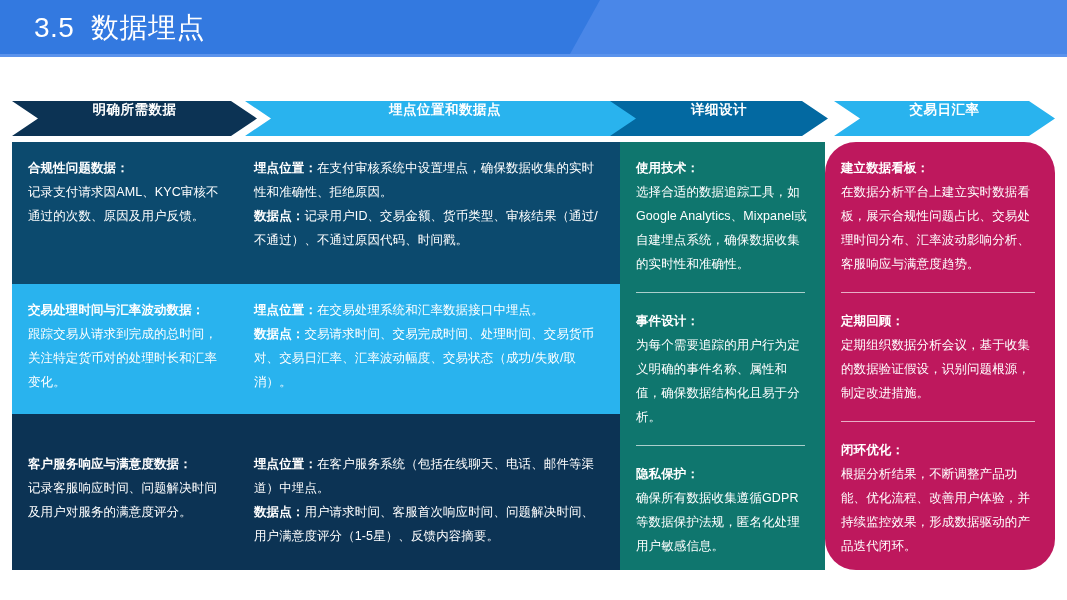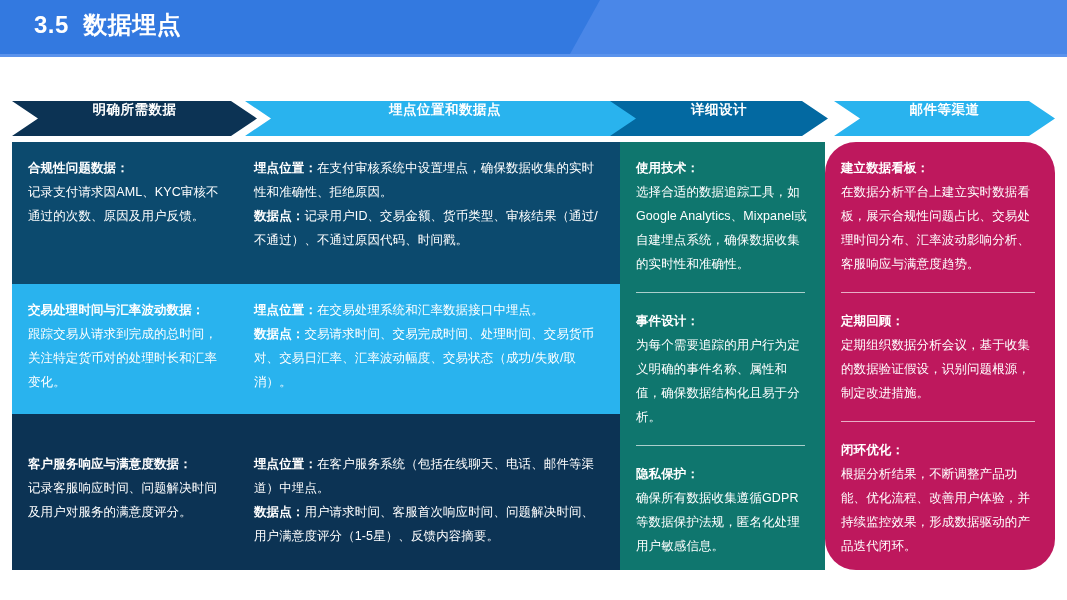--- a/index.html
+++ b/index.html
@@ -31,22 +31,22 @@
     top: 0;
     width: 600px;
     height: 54px;
     background: #3379e0;
     clip-path: polygon(0 0, 600px 0, 570px 54px, 0 54px);
   }
   .banner-title {
     position: absolute;
     left: 34px;
     top: 9px;
-    font-size: 24px;
-    font-weight: bold;
+    font-size: 28px;
+    font-weight: normal;
     color: #ffffff;
     letter-spacing: 0.5px;
     white-space: nowrap;
     z-index: 3;
   }
   .banner-underline {
     position: absolute;
     left: 0;
     top: 54px;
     width: 1067px;
@@ -160,21 +160,21 @@
   <div class="chev" id="chev0" style="left: 0px; width: 245px; background: rgb(12, 51, 84); clip-path: polygon(0px 0px, 219px 0px, 245px 17.5px, 219px 35px, 0px 35px, 26px 17.5px);">
     <span class="chev-label">明确所需数据</span>
   </div>
   <div class="chev" id="chev1" style="left: 233px; width: 400px; background: rgb(41, 179, 238); clip-path: polygon(0px 0px, 374px 0px, 400px 17.5px, 374px 35px, 0px 35px, 26px 17.5px);">
     <span class="chev-label">埋点位置和数据点</span>
   </div>
   <div class="chev" id="chev2" style="left: 598px; width: 218px; background: #0369a1; clip-path: polygon(0px 0px, 192px 0px, 218px 17.5px, 192px 35px, 0px 35px, 26px 17.5px);">
     <span class="chev-label">详细设计</span>
   </div>
   <div class="chev" id="chev3" style="left: 822px; width: 221px; background: rgb(41, 179, 238); clip-path: polygon(0px 0px, 195px 0px, 221px 17.5px, 195px 35px, 0px 35px, 26px 17.5px);">
-    <span class="chev-label">邮件等渠道</span>
+    <span class="chev-label">交易日汇率</span>
   </div>
 </div>
 
 <div class="grid">
 
   <div class="cell r1">
     <p><b>合规性问题数据：</b><br><span>记录支付请求因AML、KYC审核不通过的次数、原因及用户反馈。</span></p>
   </div>
   <div class="cell r1">
     <p><b>埋点位置：</b><span>在支付审核系统中设置埋点，确保数据收集的实时性和准确性、拒绝原因。</span><br><b>数据点：</b><span>记录用户ID、交易金额、货币类型、审核结果（通过/不通过）、不通过原因代码、时间戳。</span></p>

